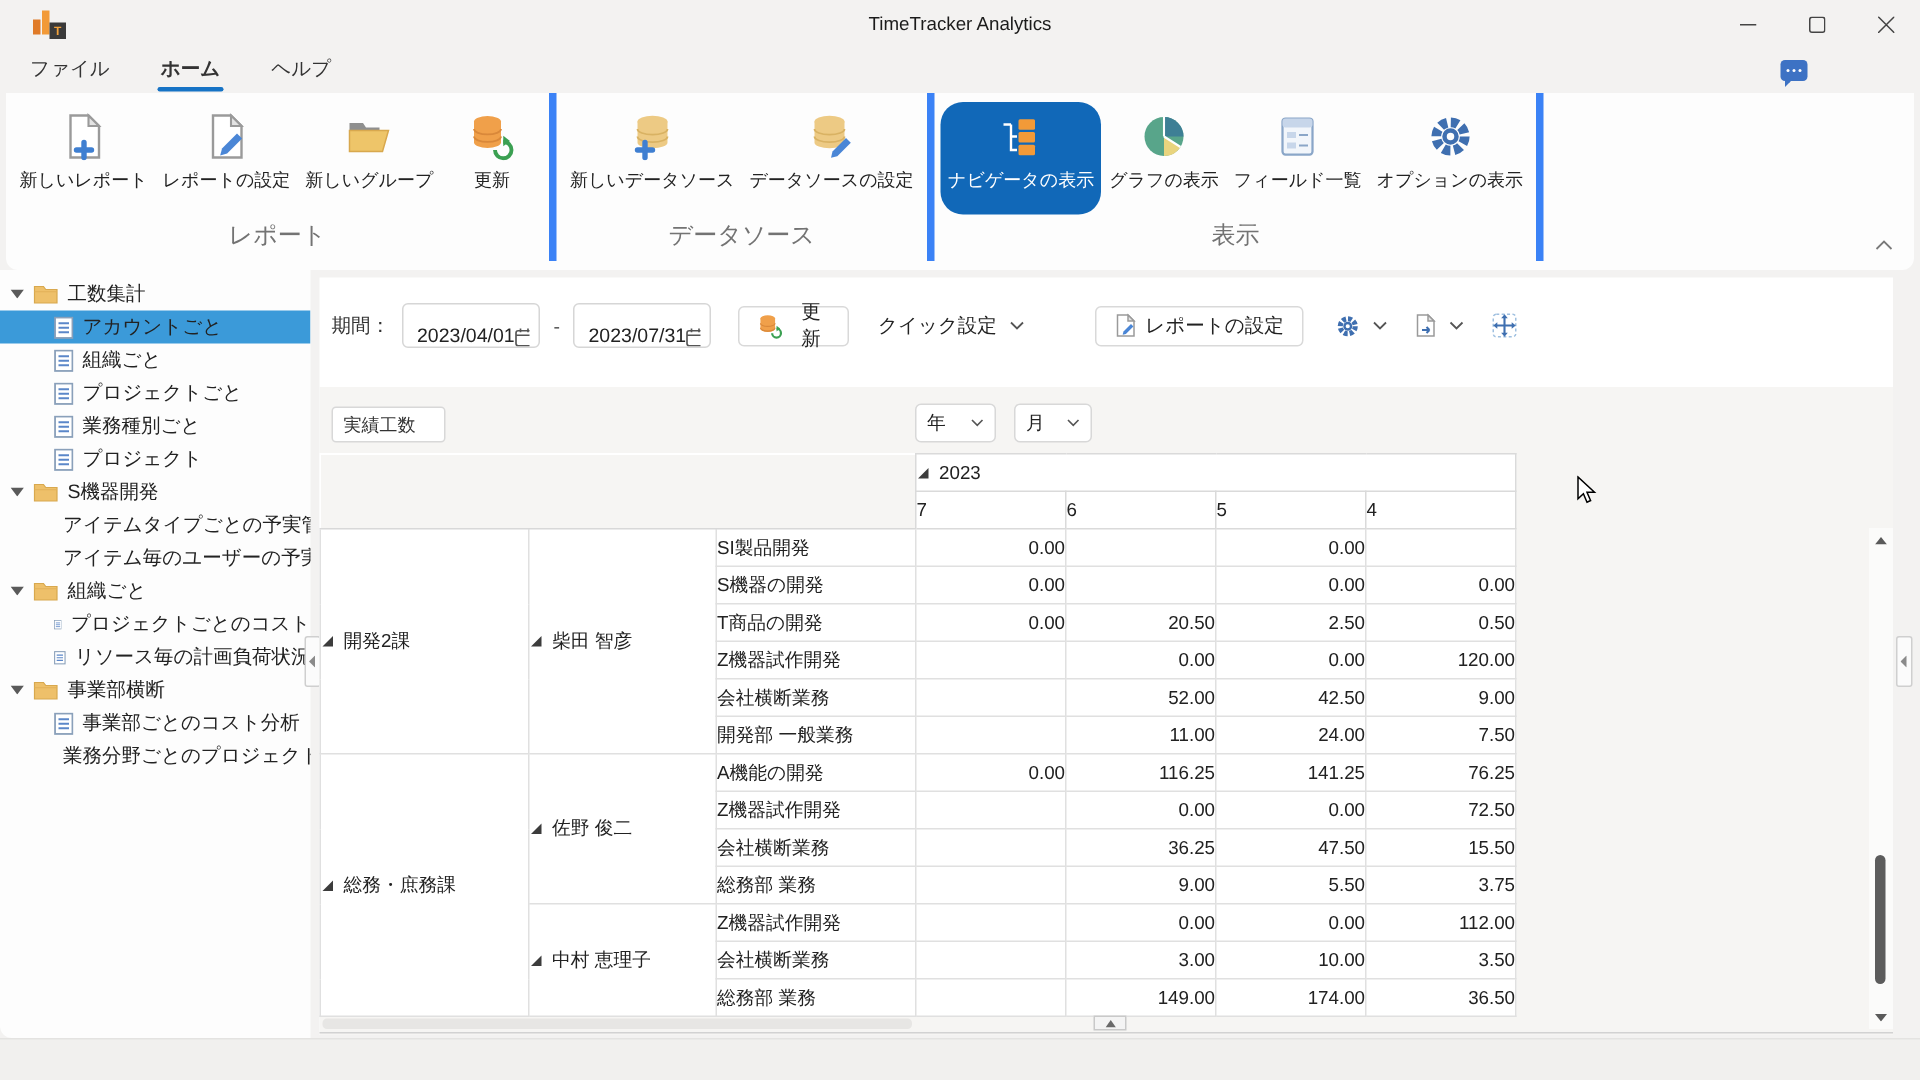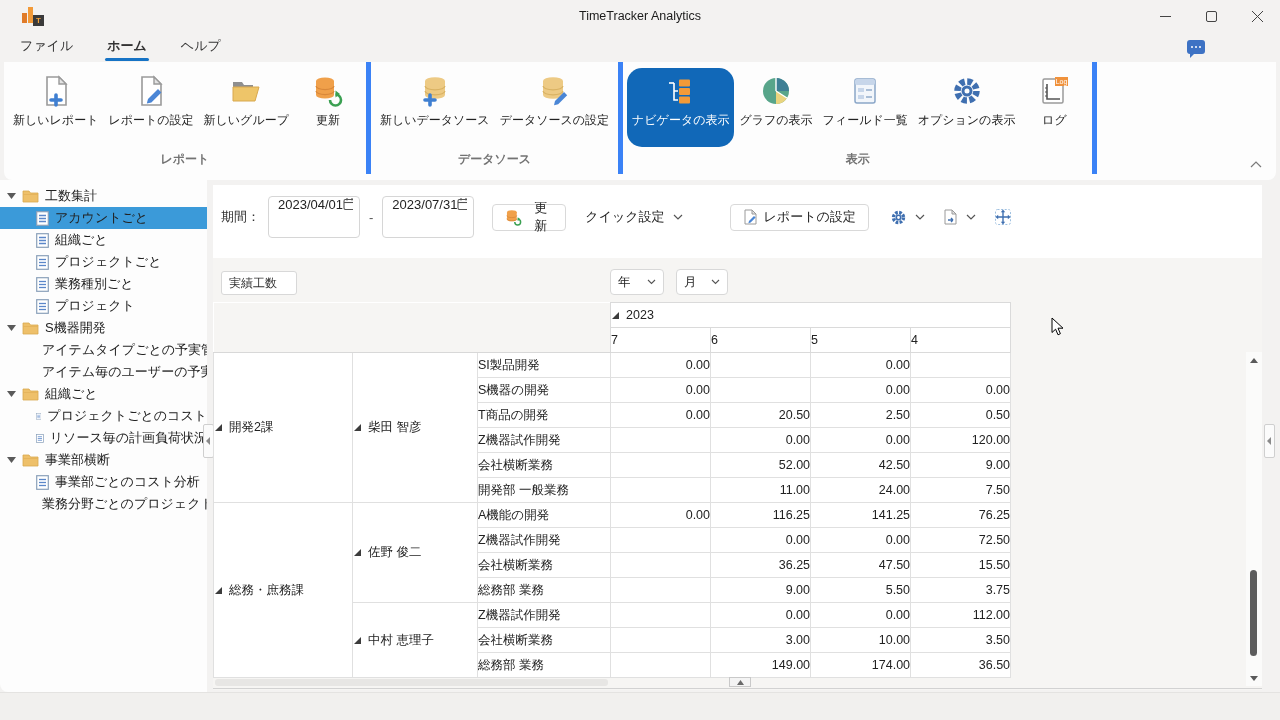--- a/index.html
+++ b/index.html
@@ -37,43 +37,43 @@
           border-radius:0 0 8px 8px;}
   .ribbon-groups{position:absolute;left:0;top:0;display:flex;height:112px;}
   .rgroup{display:flex;flex-direction:column;border-right:5px solid #3b82f6;padding:6px 4px 0 4px;}
   .rbtns{display:flex;flex:1;}
   .rbtn{display:flex;flex-direction:column;align-items:center;justify-content:flex-start;
         padding:6px 5px 4px 5px;border-radius:4px;min-width:58px;}
   .rbtn .ric{width:34px;height:34px;display:flex;align-items:center;justify-content:center;}
   .rbtn .rlab{font-size:12px;color:#222;margin-top:4px;white-space:nowrap;}
   .rbtn.active{background:#1168b8;border-radius:15px;}
   .rbtn.active .rlab{color:#fff;}
-  .rgl{font-size:12px;color:#737373;text-align:center;padding:4px 0 6px 0;font-weight:bold;}
+  .rgl{font-size:16px;color:#737373;text-align:center;padding:4px 0 6px 0;}
   .ribbon-collapse{position:absolute;right:14px;bottom:8px;}
   
   .sidebar{position:absolute;left:0;top:180px;width:207px;height:512px;background:#fdfdfd;
            border-radius:0 0 0 8px;overflow:hidden;}
   .trow{height:22px;display:flex;align-items:center;white-space:nowrap;font-size:13px;color:#222;}
   .trow.folder{padding-left:7px;gap:6px;}
   .trow.report{padding-left:36px;gap:6px;}
   .trow.selected{background:#3b9ad9;}
   .tree{padding-top:5px;}
   
   .splitter{position:absolute;top:424px;width:9px;height:32px;background:#fbfbfb;
             border:1px solid #cfcfcf;border-radius:2px;display:flex;align-items:center;
             justify-content:center;}
   .splitter.left{left:203px;}
   .splitter.right{left:1264px;}
   
   .main{position:absolute;left:213px;top:185px;width:1049px;height:505px;background:#fff;}
   .toolbar{position:absolute;left:8px;top:18px;height:28px;display:flex;align-items:center;
            font-size:13px;}
   .tlbl{color:#333;margin-right:8px;}
-  .datebox{width:92px;height:42px;border:1px solid #d6d6d6;border-radius:4px;background:#fff;
-           display:flex;align-items:flex-start;padding:0 6px 0 9px;box-sizing:border-box;}
+  .datebox{width:92px;height:30px;border:1px solid #d6d6d6;border-radius:4px;background:#fff;
+           display:flex;align-items:flex-end;padding:0 6px 0 9px;box-sizing:border-box;}
   .datebox span{flex:1;font-size:13px;color:#222;}
   .dash{margin:0 9px;color:#555;}
   .tbtn{height:27px;border:1px solid #d9d9d9;border-radius:4px;background:#fff;display:flex;
         align-items:center;gap:6px;padding:0 12px;font-size:13px;color:#222;}
   .tbtn.flat{border-color:transparent;background:transparent;padding:0 8px;}
   .chev{margin-left:2px;}
   .filterbar{position:absolute;left:0;top:43px;width:1049px;height:30px;background:#efeeec;
              display:flex;align-items:center;justify-content:center;font-size:12px;color:#a3a3a3;}
   .pivotzone{position:absolute;left:0;top:73px;width:1049px;bottom:0;background:#f6f5f3;}
   .chip{position:absolute;height:24px;background:#fff;border:1px solid #d8d8d8;border-radius:3px;
@@ -272,32 +272,20 @@
       </div>
       <div class="rbtn">
         <span class="ric">
                 <svg width="32" height="32" viewBox="0 0 32 32">
                   <circle cx="16" cy="16" r="9.5" fill="none" stroke="#3f6fb0" stroke-width="6.5" stroke-dasharray="4.95 2.5"></circle>
                   <circle cx="16" cy="16" r="4" fill="none" stroke="#3f6fb0" stroke-width="3"></circle>
                 </svg>
               </span>
         <span class="rlab">オプションの表示</span>
       </div>
-      <div class="rbtn">
-        <span class="ric">
-                <svg width="32" height="32" viewBox="0 0 32 32">
-                  <rect x="5" y="4" width="20" height="24" rx="1.5" fill="#fff" stroke="#9a9a9a" stroke-width="1.5"></rect>
-                  <path d="M9 9 v15 h13" fill="none" stroke="#555" stroke-width="1.6"></path>
-                  <path d="M9 13 h-2 M9 17 h-2 M9 21 h-2" stroke="#555" stroke-width="1.2"></path>
-                  <rect x="17" y="2" width="13" height="9" fill="#f0923c"></rect>
-                  <text x="23.5" y="9" font-size="7" fill="#fff" text-anchor="middle" font-family="Liberation Sans, sans-serif">Log</text>
-                </svg>
-              </span>
-        <span class="rlab">ログ</span>
-      </div>
     </div>
     <div class="rgl">表示</div>
   </div>
       </div>
     <div class="ribbon-collapse">
       <svg width="12" height="7">
           <polyline points="1,6 6,1 11,6" fill="none" stroke="#7a7a7a" stroke-width="1.2"></polyline>
         </svg>
     </div>
   </div>

